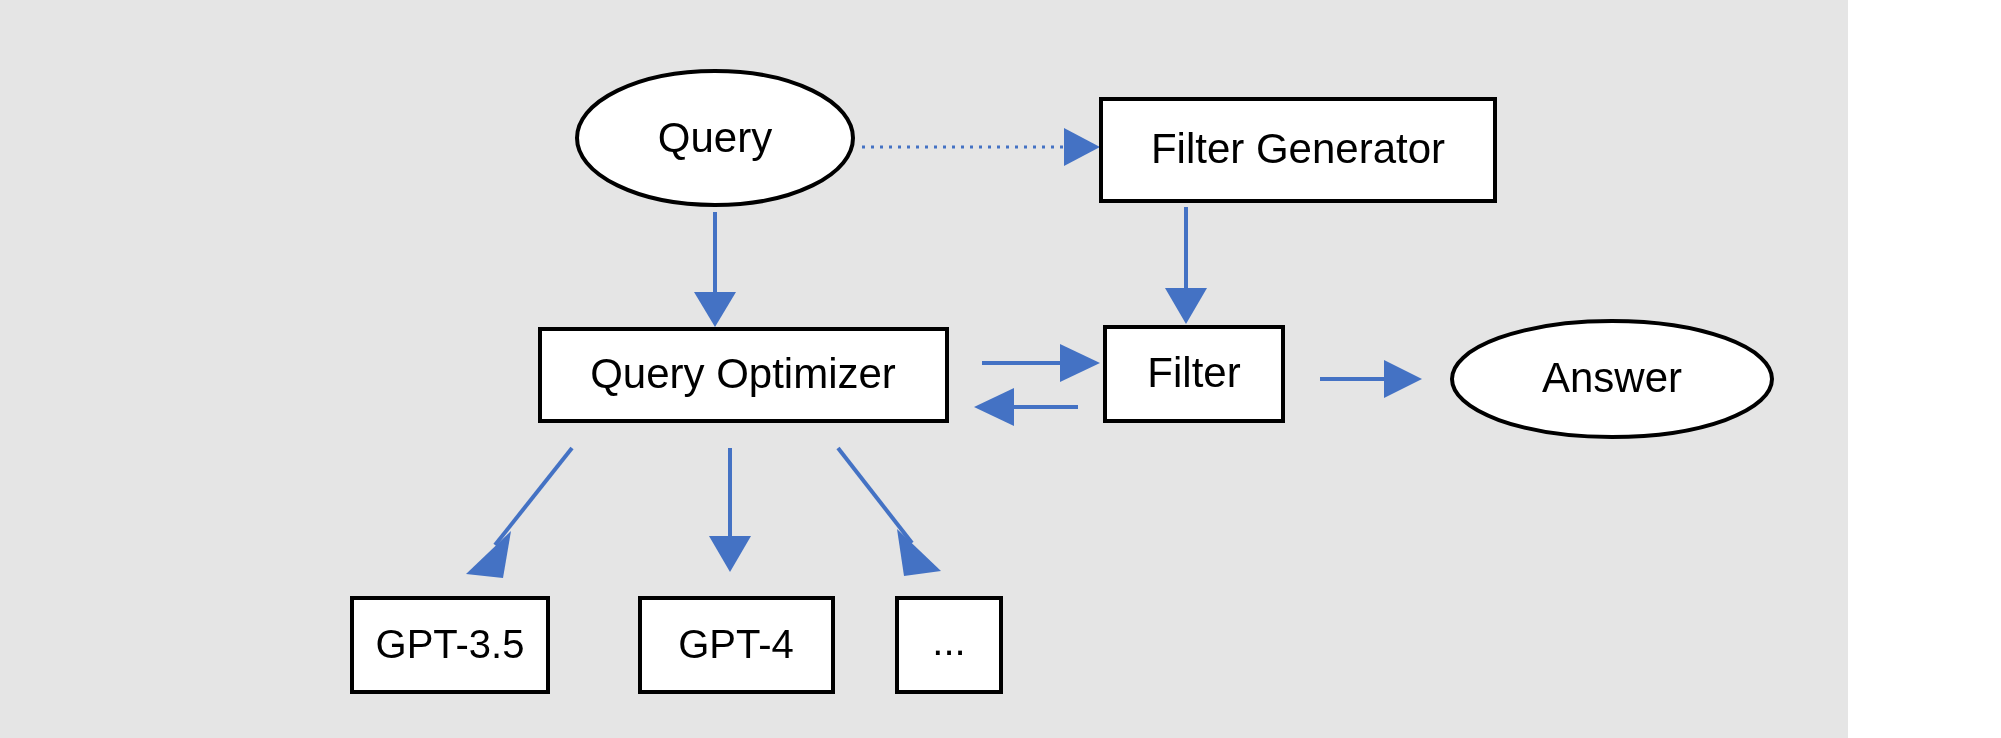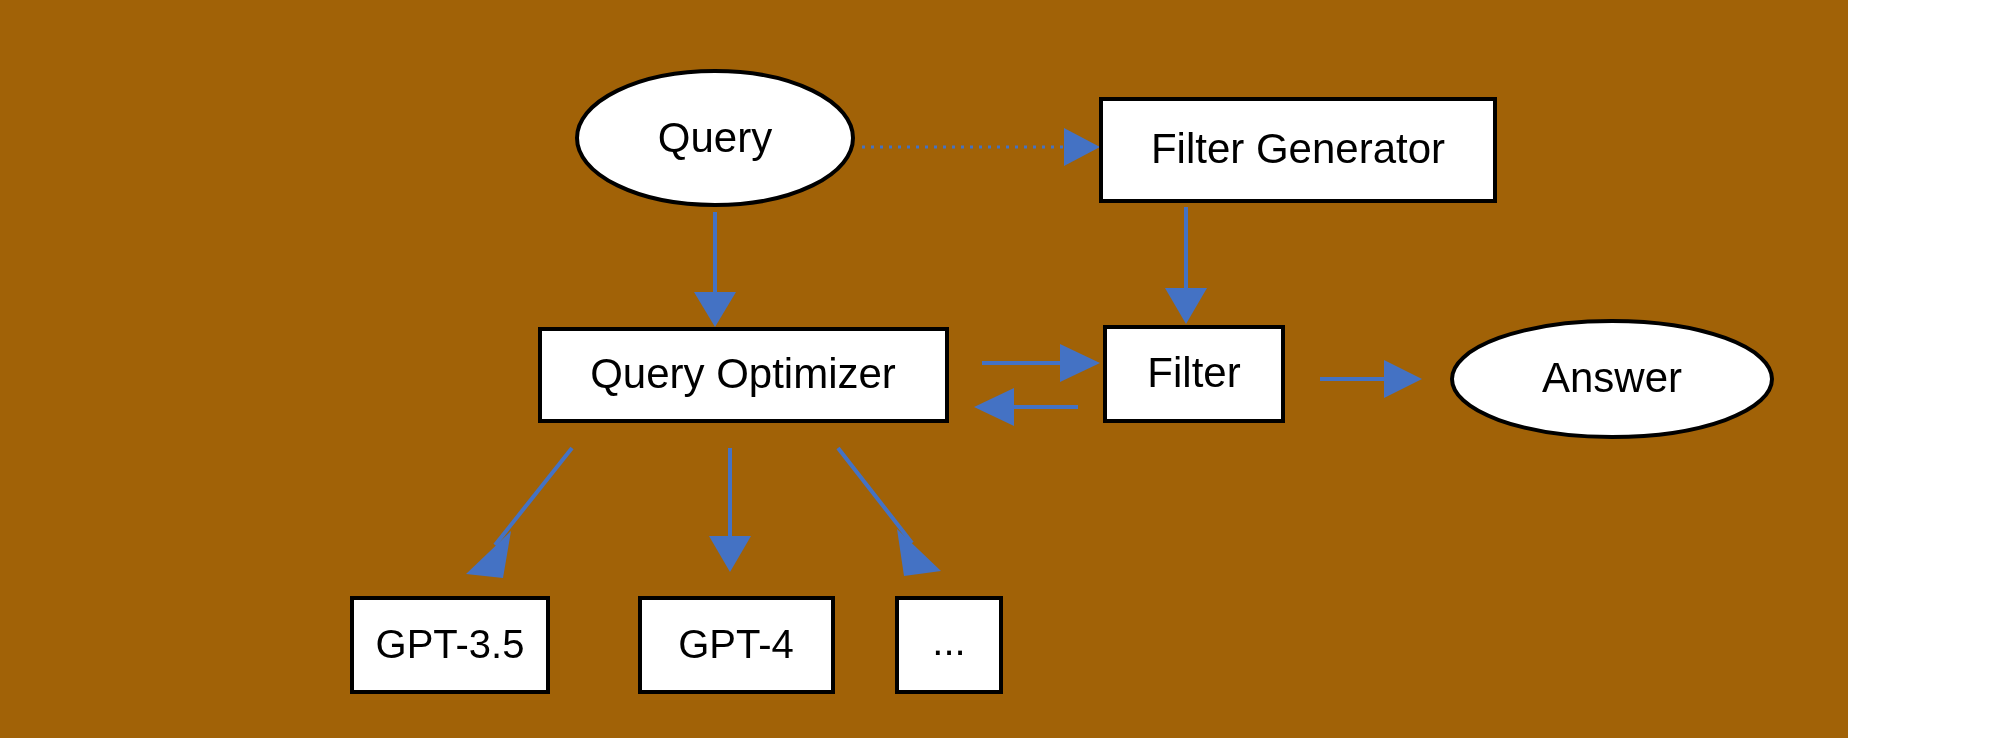--- a/index.html
+++ b/index.html
@@ -8,21 +8,21 @@
     padding: 0;
     background: #ffffff;
   }
   body {
     font-family: "Liberation Sans", sans-serif;
   }
   #diagram-root {
     position: relative;
     width: 1848px;
     height: 738px;
-    background: #a16207;
+    background: #e5e5e5;
     overflow: hidden;
   }
   svg#flow-svg {
     display: block;
     width: 2001px;
     height: 738px;
   }
   .node-shape {
     fill: #ffffff;
     stroke: #000000;

